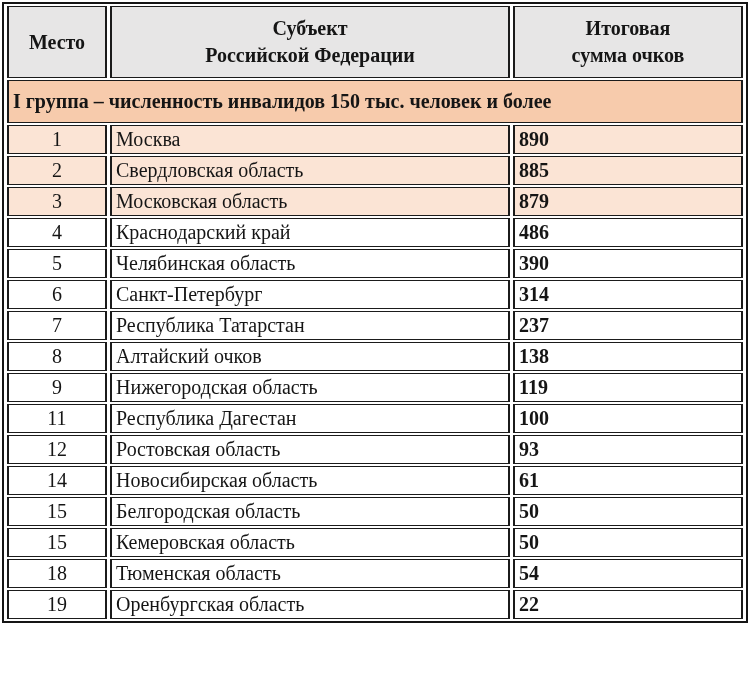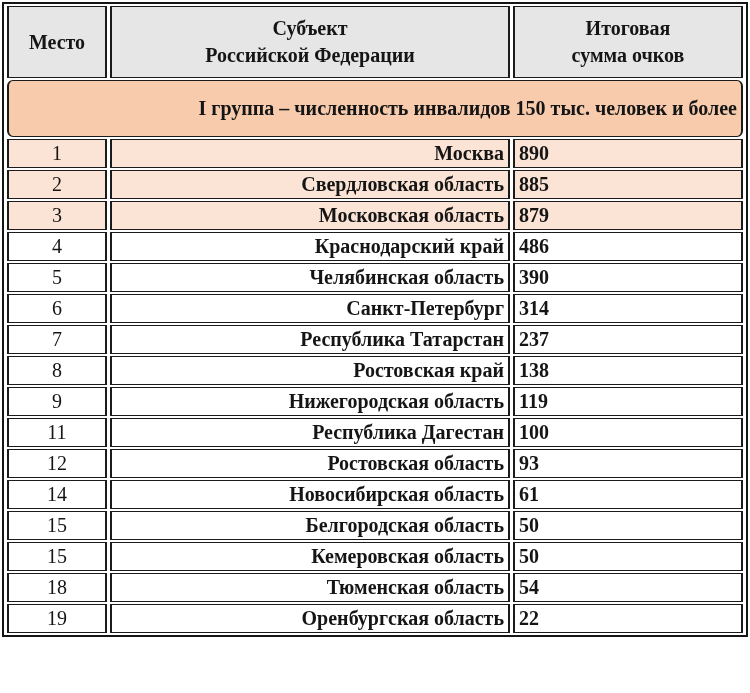--- a/index.html
+++ b/index.html
@@ -44,29 +44,28 @@
     text-align: center;
     line-height: 1.35;
     padding: 2px 4px;
   }
   thead th span { display: block; }
 
   td.group-cell {
     background: var(--group-bg, #F7CBAC);
     font-size: 20px;
     font-weight: bold;
-    text-align: right;
+    text-align: left;
     height: 25px;
-    padding: 15px 4px;
-    border-radius: 6px;
+    padding: 8px 4px;
   }
 
   tbody.data tr td { height: 25px; font-size: 20px; padding: 1px 4px; }
   td.place-cell  { text-align: center; font-weight: normal; }
-  td.region-cell { text-align: right; padding-left: 10px; font-weight: bold; }
+  td.region-cell { text-align: left; padding-left: 10px; font-weight: normal; }
   td.score-cell  { text-align: left; font-weight: bold; }
 
   tr.top3 { background: var(--top3-bg, #FBE4D5); }
 </style>
 </head>
 <body>
 
 <div class="page">
   <table class="ranking">
     <colgroup>
@@ -125,21 +124,21 @@
     <td class="region-cell">Санкт-Петербург</td>
     <td class="score-cell">314</td>
   </tr>
         <tr>
     <td class="place-cell">7</td>
     <td class="region-cell">Республика Татарстан</td>
     <td class="score-cell">237</td>
   </tr>
         <tr>
     <td class="place-cell">8</td>
-    <td class="region-cell">Ростовская край</td>
+    <td class="region-cell">Алтайский очков</td>
     <td class="score-cell">138</td>
   </tr>
         <tr>
     <td class="place-cell">9</td>
     <td class="region-cell">Нижегородская область</td>
     <td class="score-cell">119</td>
   </tr>
         <tr>
     <td class="place-cell">11</td>
     <td class="region-cell">Республика Дагестан</td>

